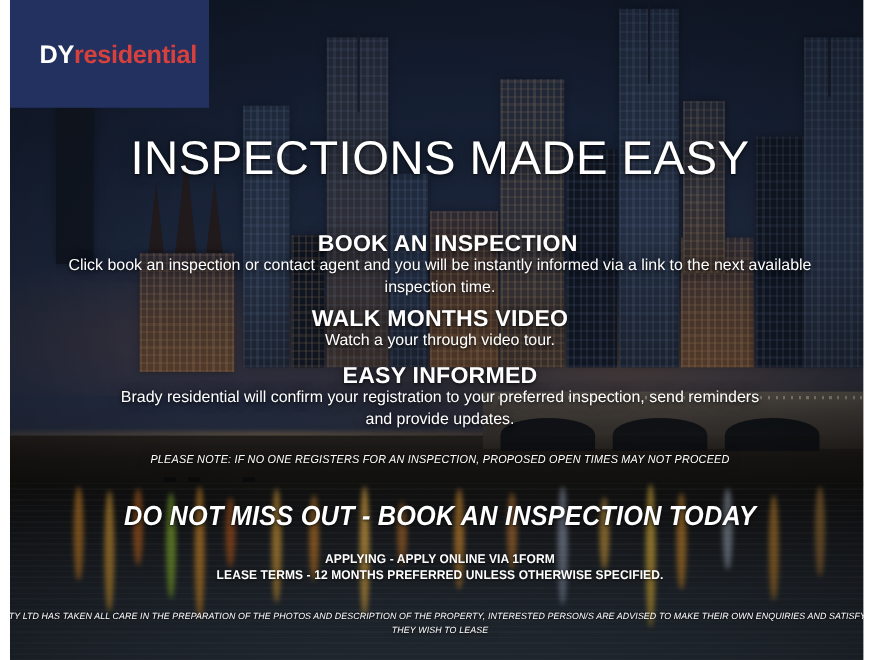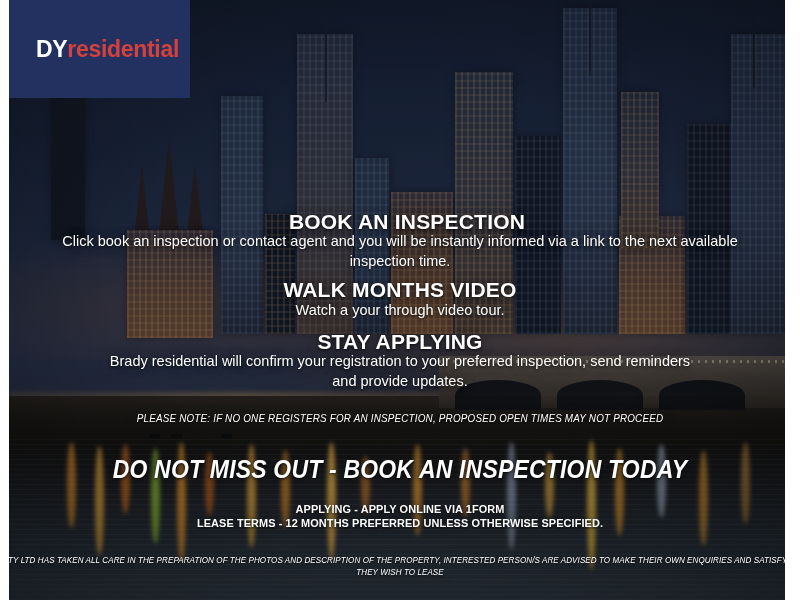--- a/index.html
+++ b/index.html
@@ -248,28 +248,29 @@
       <div class="refl" style="left:732px;top:4px;height:82px;background:#aa7a3a;"></div>
       <div class="ripple"></div>
     </div>
 
     <div class="tint"></div>
     <div class="vign"></div>
   </div>
 
   <div class="overlay">
 
+    <div class="t hero">INSPECTIONS MADE EASY</div>
 
     <div class="t sec-h h1">BOOK AN INSPECTION</div>
     <div class="t sec-p p1">Click book an inspection or contact agent and you will be instantly informed via a link to the next available inspection time.</div>
 
     <div class="t sec-h h2">WALK MONTHS VIDEO</div>
     <div class="t sec-p p2">Watch a your through video tour.</div>
 
-    <div class="t sec-h h3">STAY APPLYING</div>
+    <div class="t sec-h h3">EASY INFORMED</div>
     <div class="t sec-p p3">Brady residential will confirm your registration to your preferred inspection, send reminders and provide updates.</div>
 
     <div class="t note">PLEASE NOTE:  IF NO ONE REGISTERS FOR AN INSPECTION, PROPOSED OPEN TIMES MAY NOT PROCEED</div>
 
     <div class="t cta">DO NOT MISS OUT -  BOOK AN INSPECTION TODAY</div>
 
     <div class="t apply">APPLYING - APPLY ONLINE VIA 1FORM</div>
     <div class="t lease">LEASE TERMS - 12 MONTHS PREFERRED UNLESS OTHERWISE SPECIFIED.</div>
 
     <div class="t disc">

